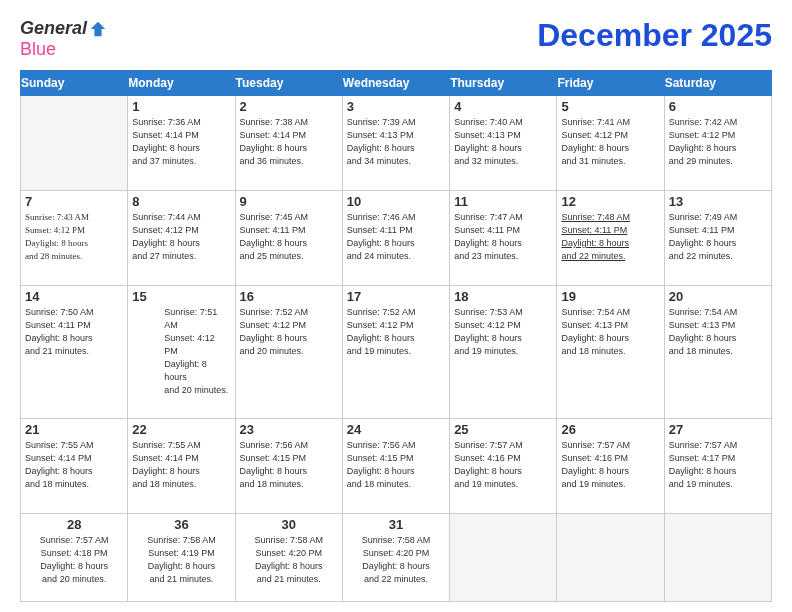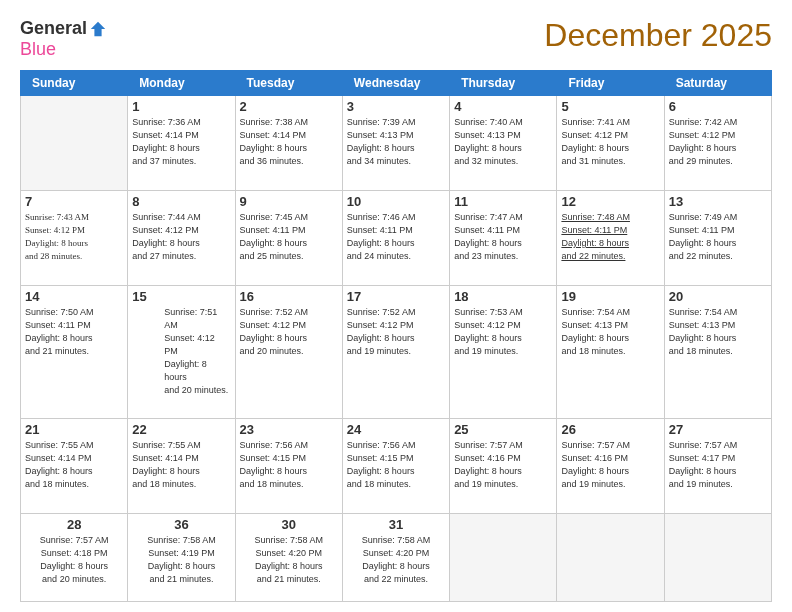--- a/index.html
+++ b/index.html
@@ -24,20 +24,21 @@
       margin-bottom: 10px;
     }
     .logo {
       display: flex;
       flex-direction: column;
       align-items: flex-start;
     }
     .logo-text {
       display: flex;
       align-items: center;
+      font-style: italic;
     }
     .logo-general {
       font-size: 18px;
       font-weight: bold;
       color: #333;
     }
     .logo-blue {
       font-size: 18px;
       font-weight: normal;
       color: #ec4899;
@@ -45,41 +46,41 @@
     .logo-icon {
       width: 18px;
       height: 18px;
       margin-left: 2px;
     }
     .title-block {
       text-align: right;
     }
     .month-title {
       font-size: 32px;
-      font-weight: normal;
-      color: #a16207;
+      font-weight: bold;
+      color: #1d4ed8;
       line-height: 1.1;
     }
     .location {
       font-size: 14px;
       color: #555;
     }
     .calendar {
       flex: 1;
       border: 1px solid #ccc;
       border-collapse: collapse;
       width: 100%;
       table-layout: fixed;
     }
     .calendar th {
       background: #2b7bcc;
       color: #fff;
       font-size: 12px;
       font-weight: bold;
-      padding: 5px 11px;
+      padding: 5px 0;
       border: 1px solid #2b7bcc;
       text-align: left;
     }
     .calendar td {
       border: 1px solid #ccc;
       vertical-align: top;
       padding: 3px 4px;
       font-size: 9.5px;
       color: #333;
       height: 82px;

